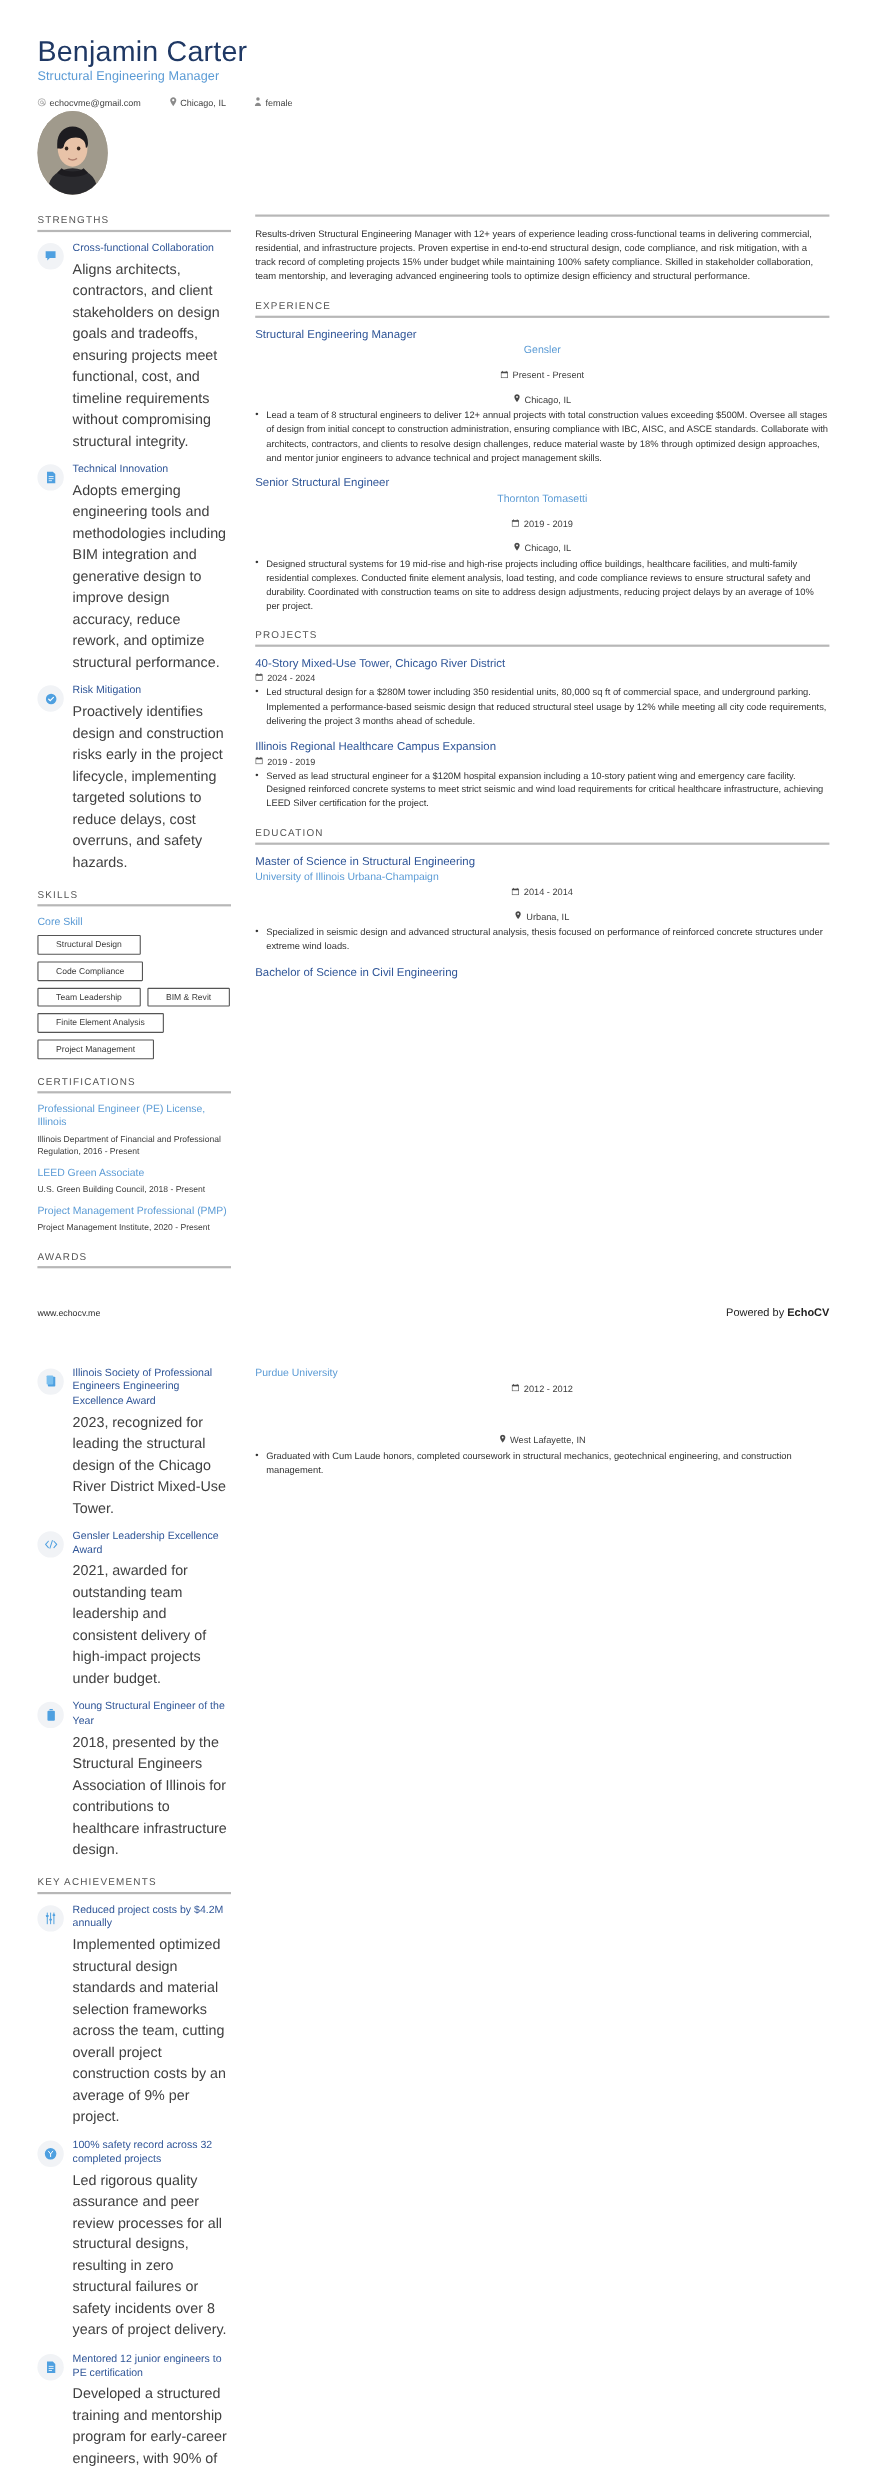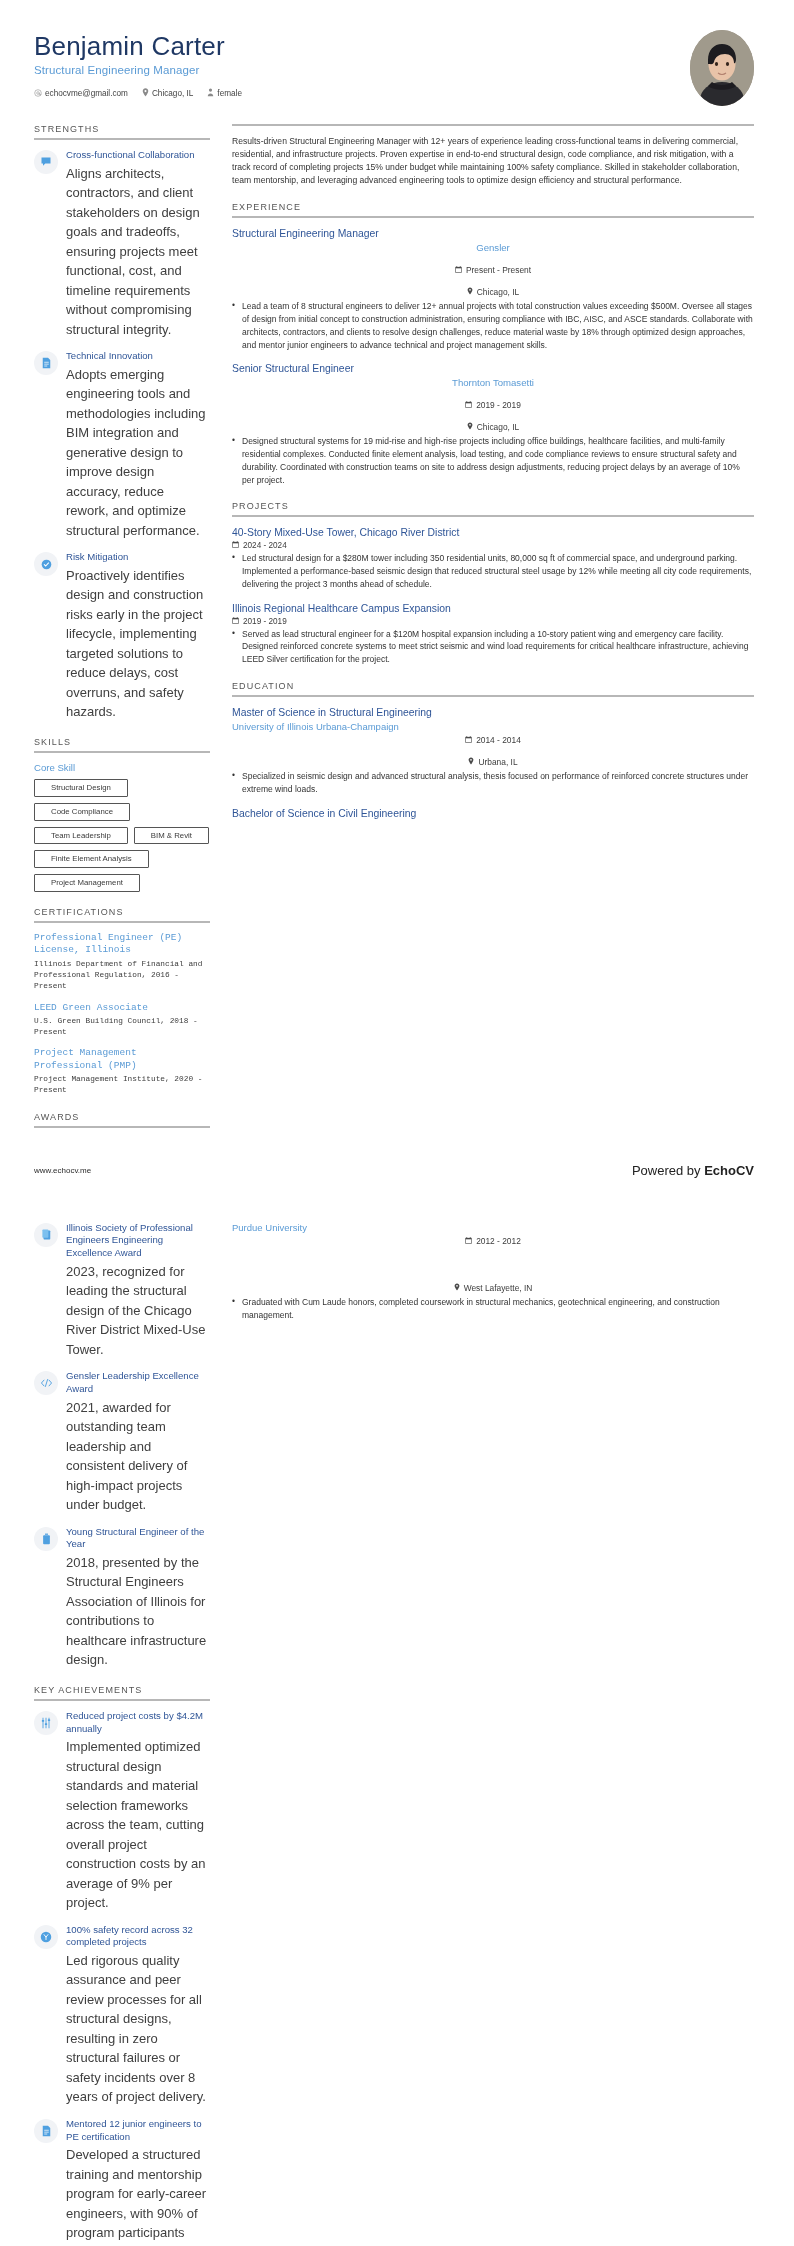--- a/index.html
+++ b/index.html
@@ -15,39 +15,40 @@
     background: #fff;
     padding: 0;
   }
 
   
   .header {
     display: flex;
     align-items: flex-start;
     justify-content: space-between;
     padding: 28px 40px 0 34px;
+    flex-direction: column;
   }
   .header-left { padding-top: 4px; }
   .name {
     font-size: 26px;
     font-weight: 400;
     color: #1f3864;
     letter-spacing: 0.2px;
     line-height: 1.12;
   }
   .job-title {
     font-size: 11.5px;
     color: #5b9bd5;
     margin-top: 3px;
     letter-spacing: 0.1px;
   }
   .contact-row {
     display: flex;
     align-items: center;
-    gap: 14px;
+    gap: 26px;
     margin-top: 12px;
     font-size: 8.2px;
     color: #444;
   }
   .contact-item { display: flex; align-items: center; gap: 3px; }
   .contact-item svg { flex: none; }
   .avatar {
     width: 64px;
     height: 76px;
     border-radius: 50%;
@@ -125,21 +126,21 @@
     border: 1px solid #555;
     padding: 4px 16px;
     font-size: 7.8px;
     color: #3a3a3a;
     border-radius: 1px;
     line-height: 1;
     white-space: nowrap;
   }
 
   
-  .cert { margin-bottom: 9px; font-family: Liberation Mono, monospace; }
+  .cert { margin-bottom: 9px; }
   .cert-name {
     font-size: 9.5px;
     color: #5b9bd5;
     line-height: 1.3;
     margin-bottom: 2px;
   }
   .cert-meta {
     font-size: 7.8px;
     color: #3d3d3d;
     line-height: 1.45;
@@ -198,21 +199,21 @@
 
   
   .footer {
     display: flex;
     justify-content: space-between;
     align-items: center;
     padding: 0 40px 0 34px;
     font-size: 8px;
     color: #2b2b2b;
   }
-  .footer-brand { font-size: 13px; color: #222; }
+  .footer-brand { font-size: 10px; color: #222; }
   .footer-brand b { font-weight: 700; }
   .page-break { height: 44px; }
   .spacer-tall { height: 300px; }
 
   .edu-school { font-size: 9.5px; color: #5b9bd5; line-height: 1.3; }
 </style>
 </head>
 <body>
 
 <div class="page">

